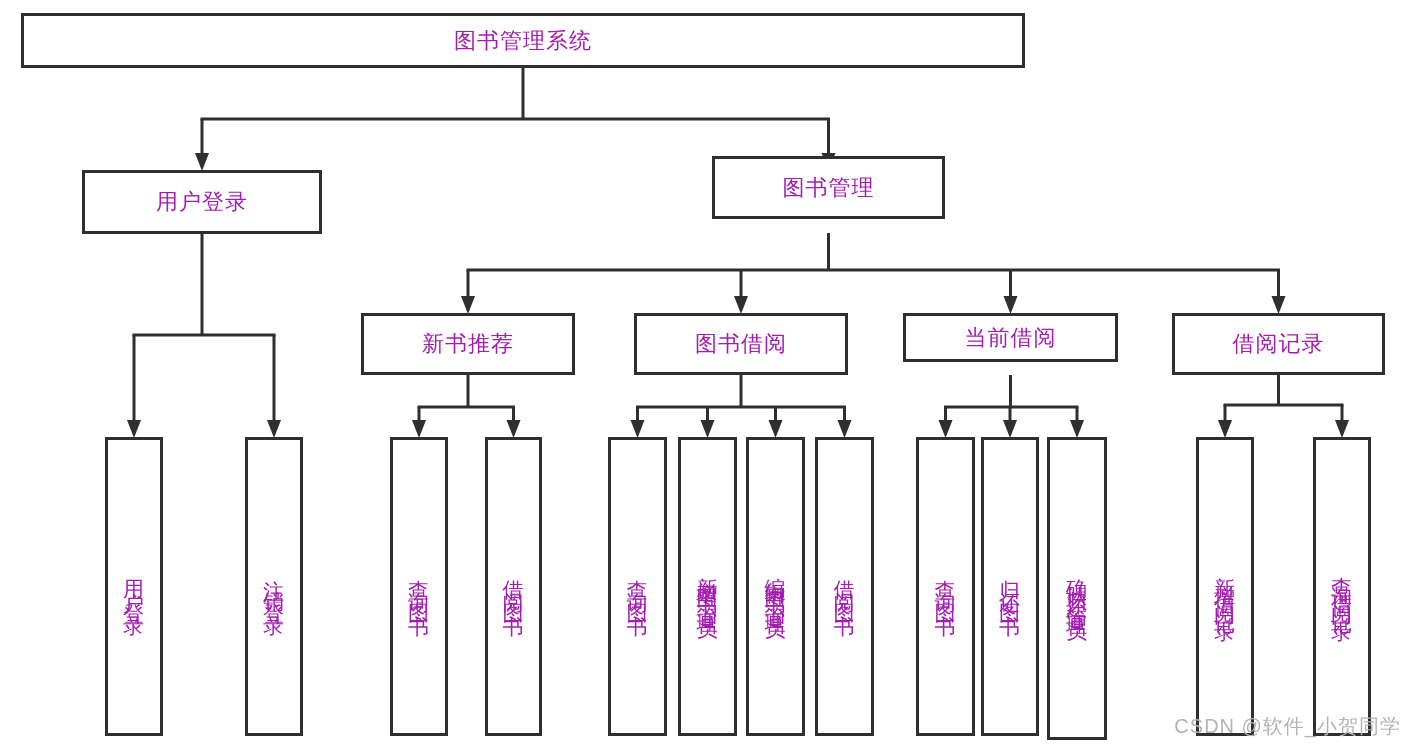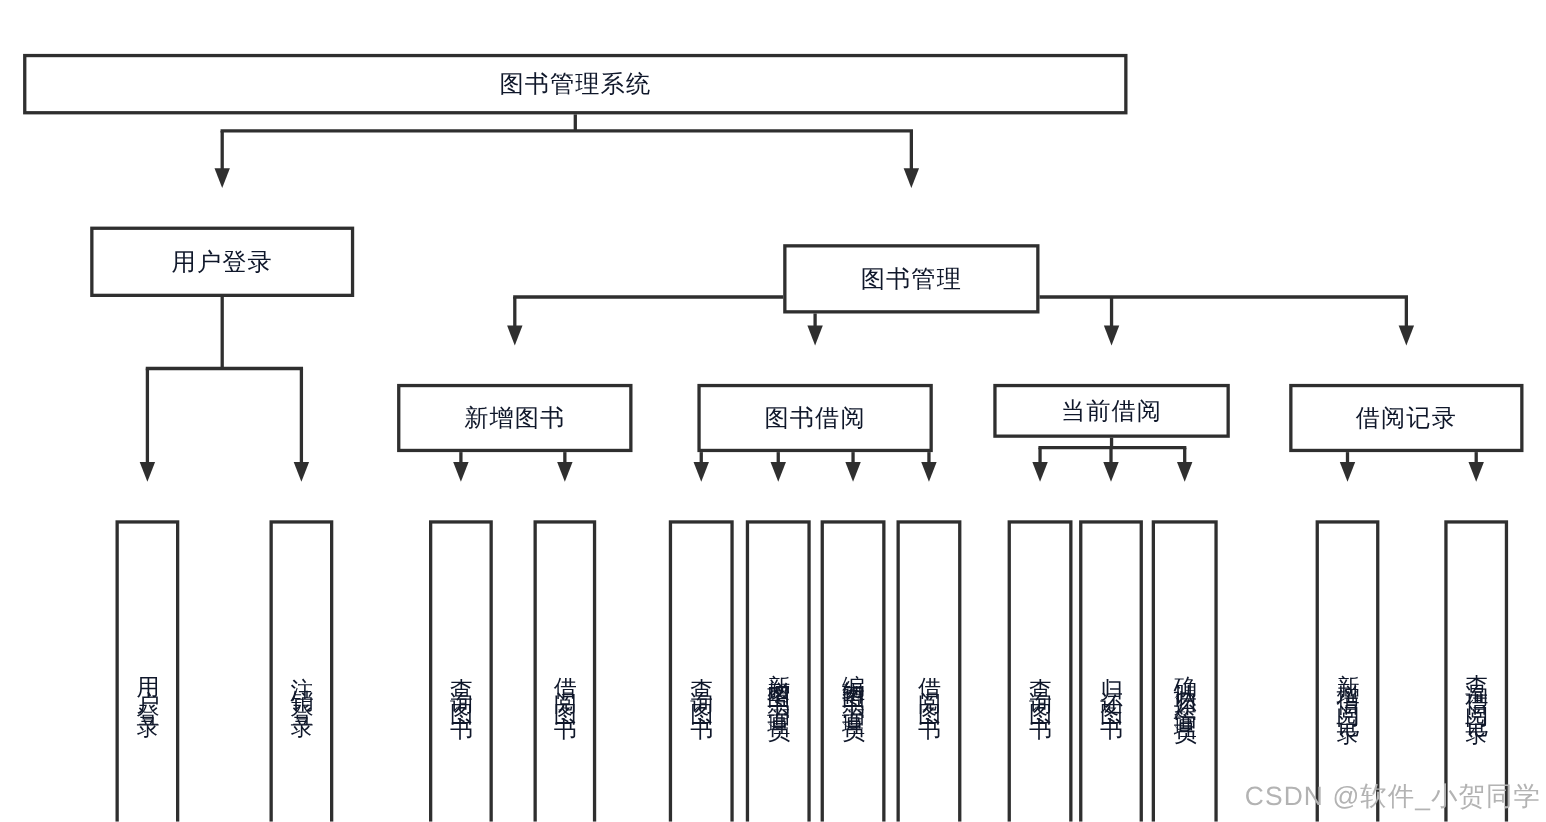--- a/index.html
+++ b/index.html
@@ -23,39 +23,38 @@
     height: 747px;
   }
   .node {
     position: absolute;
     box-sizing: border-box;
     background: #ffffff;
     border: 3px solid #2f2f2f;
     display: flex;
     align-items: center;
     justify-content: center;
-    color: #0f172a;
+    color: #a21caf;
     font-size: 22px;
     letter-spacing: 1px;
     white-space: nowrap;
-    margin-top: 36px;
   }
   .node.v .label {
     writing-mode: vertical-rl;
     letter-spacing: 12px;
     font-size: 21px;
     line-height: 1;
   }
   .node.v .label.len6 { letter-spacing: 9px; }
   .node.v .label.len10 { letter-spacing: 6px; }
   .watermark {
     position: absolute;
     right: 4px;
     bottom: 7px;
-    font-size: 24px;
+    font-size: 20px;
     color: #b3b3b3;
     letter-spacing: 1px;
   }
 </style>
 </head>
 <body>
 
 <div class="stage">
   <svg id="connectors" viewBox="0 0 1405 747" xmlns="http://www.w3.org/2000/svg">
       <line x1="523" y1="68" x2="523" y2="119" stroke="#2f2f2f" stroke-width="3"></line>
@@ -111,31 +110,31 @@
       <line x1="1342" y1="405" x2="1342" y2="423" stroke="#2f2f2f" stroke-width="3"></line>
       <polygon points="1335,420 1349,420 1342,438" fill="#2f2f2f"></polygon>
     </svg>
   <div id="nodes">
       <div class="node" style="left: 21px; top: 13px; width: 1004px; height: 55px;">
         <span class="label">图书管理系统</span>
       </div>
       <div class="node" style="left: 82px; top: 170px; width: 240px; height: 64px;">
         <span class="label">用户登录</span>
       </div>
-      <div class="node" style="left: 712px; top: 186px; width: 233px; height: 63px;">
+      <div class="node" style="left: 712px; top: 156px; width: 233px; height: 63px;">
         <span class="label">图书管理</span>
       </div>
       <div class="node v" style="left: 105px; top: 437px; width: 58px; height: 299px;">
         <span class="label">用户登录</span>
       </div>
       <div class="node v" style="left: 245px; top: 437px; width: 58px; height: 299px;">
         <span class="label">注销登录</span>
       </div>
       <div class="node" style="left: 361px; top: 313px; width: 214px; height: 62px;">
-        <span class="label">新增图书</span>
+        <span class="label">新书推荐</span>
       </div>
       <div class="node" style="left: 634px; top: 313px; width: 214px; height: 62px; text-align: center;">
         <span class="label">图书借阅</span>
       </div>
       <div class="node" style="left: 903px; top: 313px; width: 215px; height: 49px;">
         <span class="label">当前借阅</span>
       </div>
       <div class="node" style="left: 1172px; top: 313px; width: 213px; height: 62px;">
         <span class="label">借阅记录</span>
       </div>

